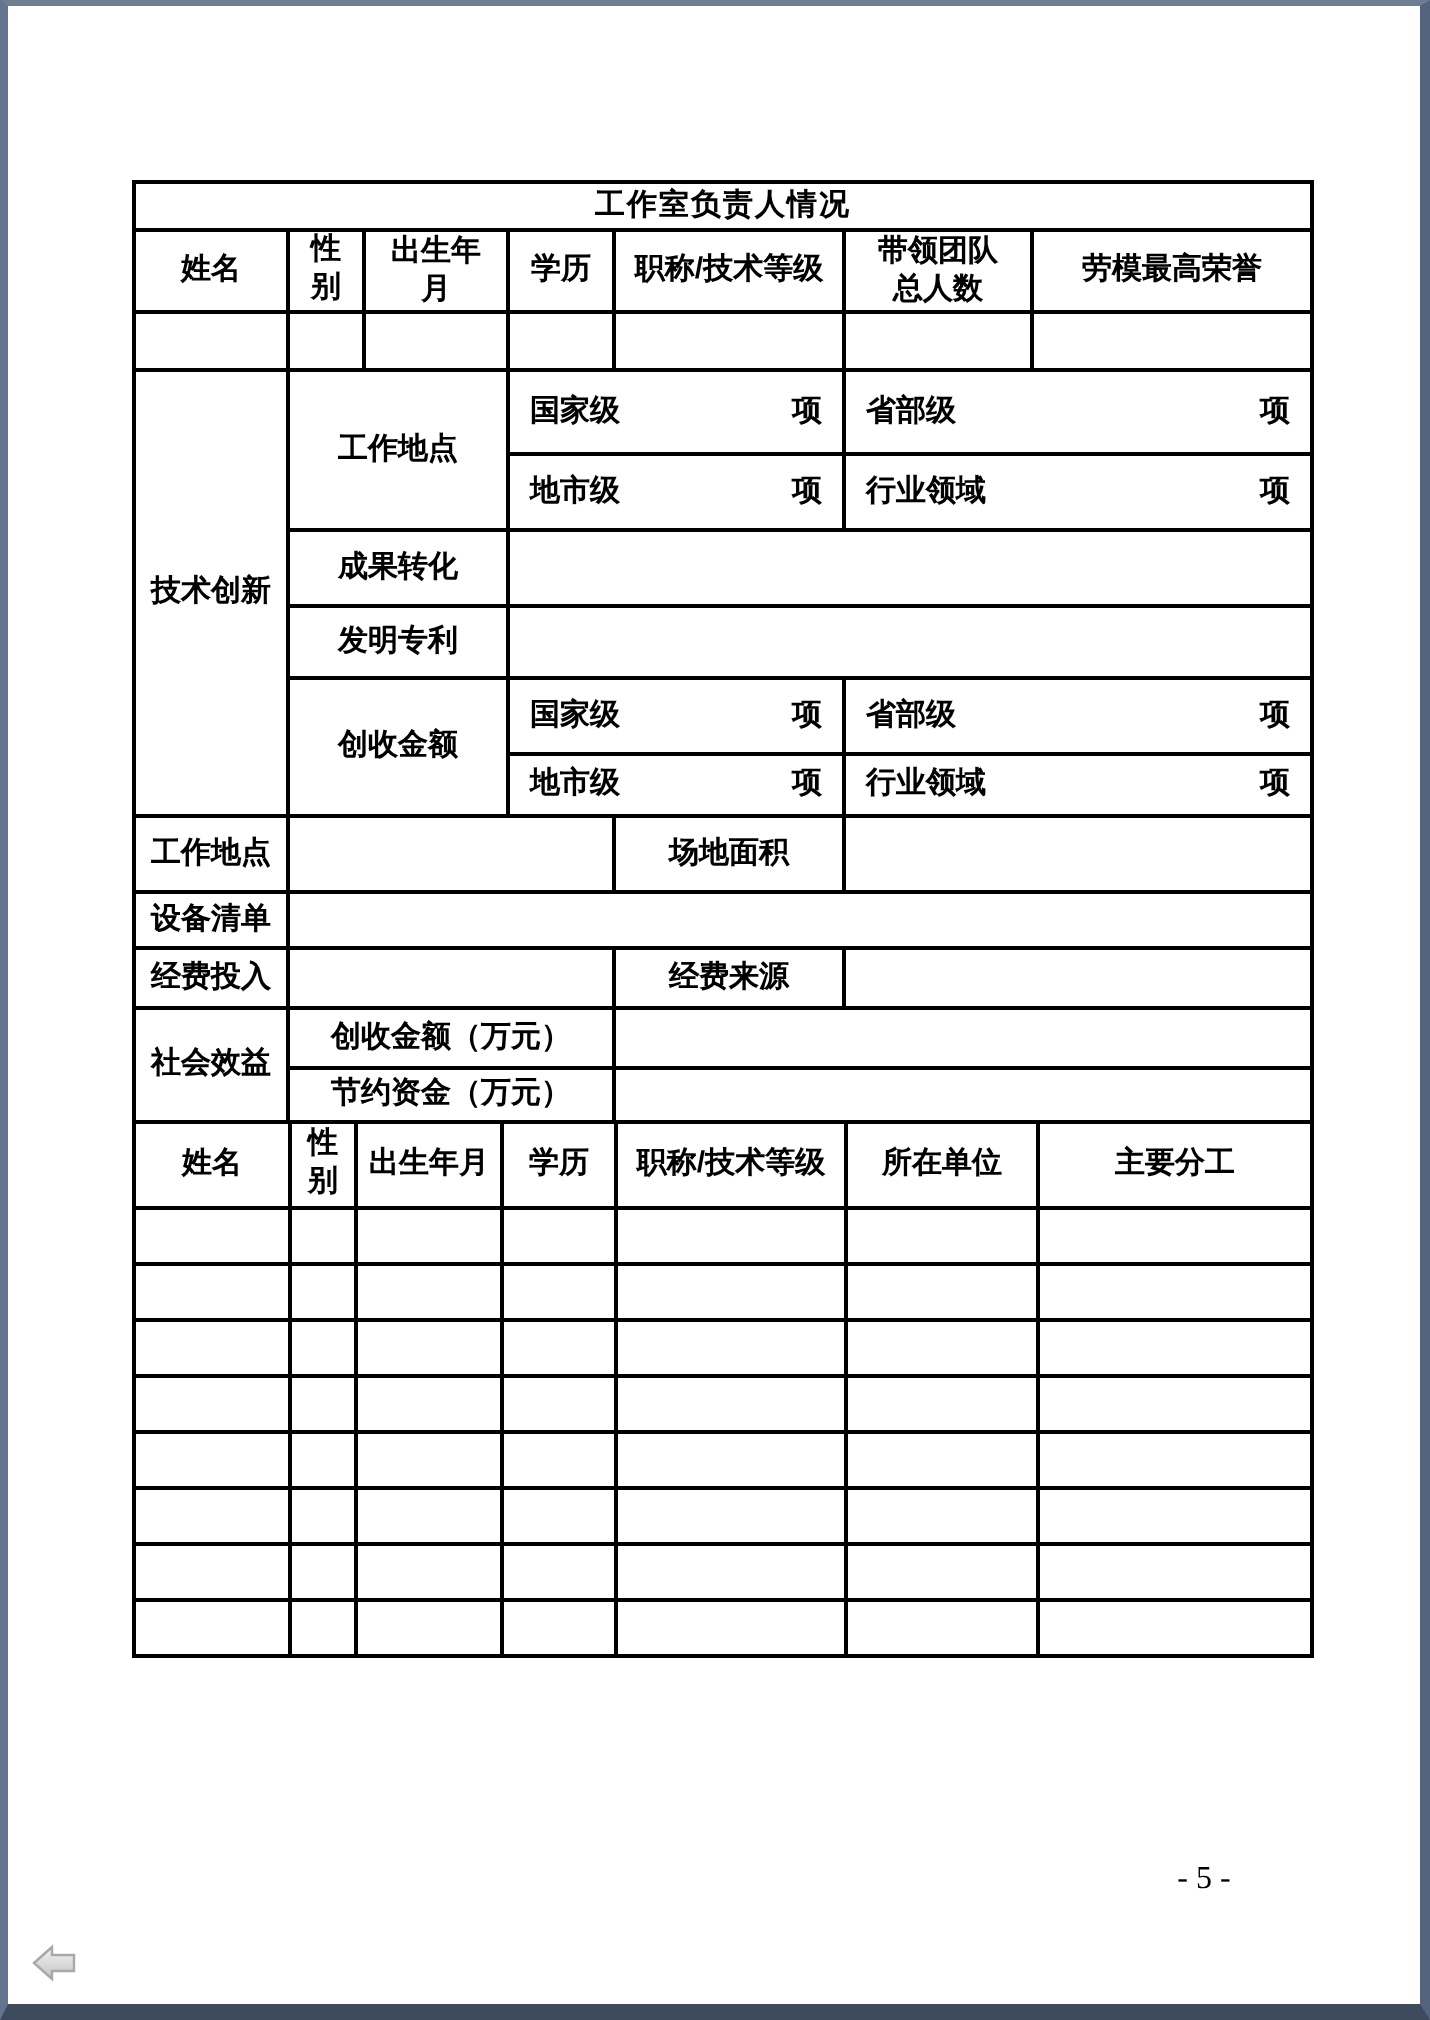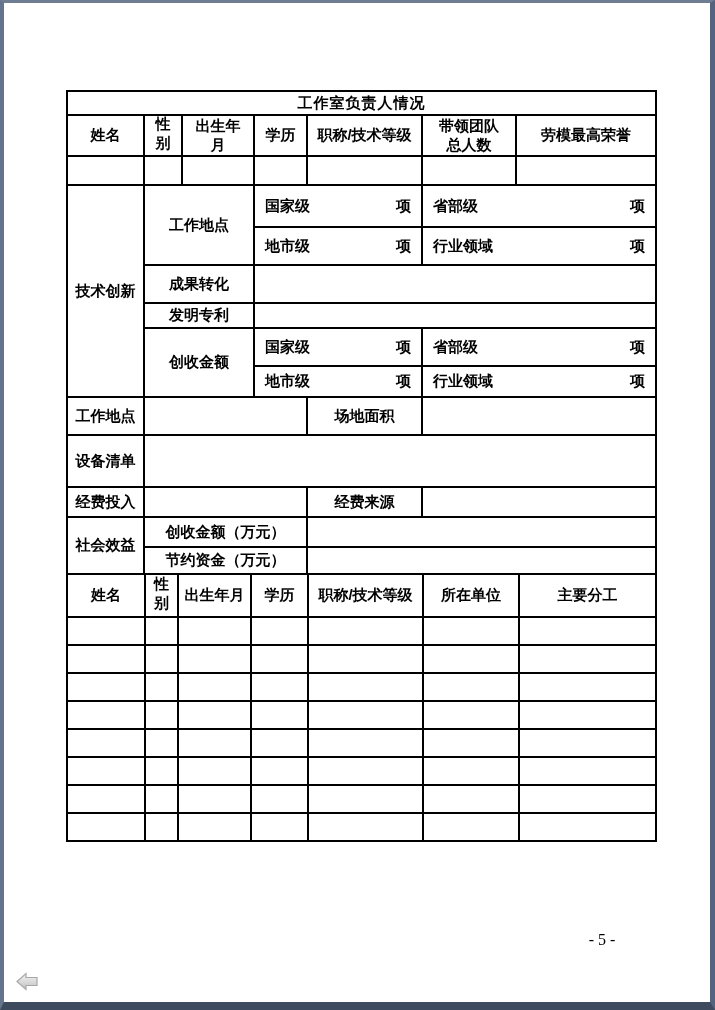--- a/index.html
+++ b/index.html
@@ -151,21 +151,21 @@
           <div class="split">
             <span>行业领域</span>
             <span>项</span>
           </div>
         </td>
       </tr>
       <tr style="height:38px">
         <td>成果转化</td>
         <td colspan="3"></td>
       </tr>
-      <tr style="height:25px">
+      <tr style="height:36px">
         <td>发明专利</td>
         <td colspan="3"></td>
       </tr>
       <tr style="height:38px">
         <td rowspan="2">创收金额</td>
         <td colspan="2">
           <div class="split">
             <span>国家级</span>
             <span>项</span>
           </div>
@@ -190,21 +190,21 @@
             <span>项</span>
           </div>
         </td>
       </tr>
       <tr style="height:38px">
         <td>工作地点</td>
         <td colspan="2"></td>
         <td>场地面积</td>
         <td></td>
       </tr>
-      <tr style="height:52px">
+      <tr style="height:28px">
         <td>设备清单</td>
         <td colspan="4"></td>
       </tr>
       <tr style="height:30px">
         <td>经费投入</td>
         <td colspan="2"></td>
         <td>经费来源</td>
         <td></td>
       </tr>
       <tr style="height:30px">

